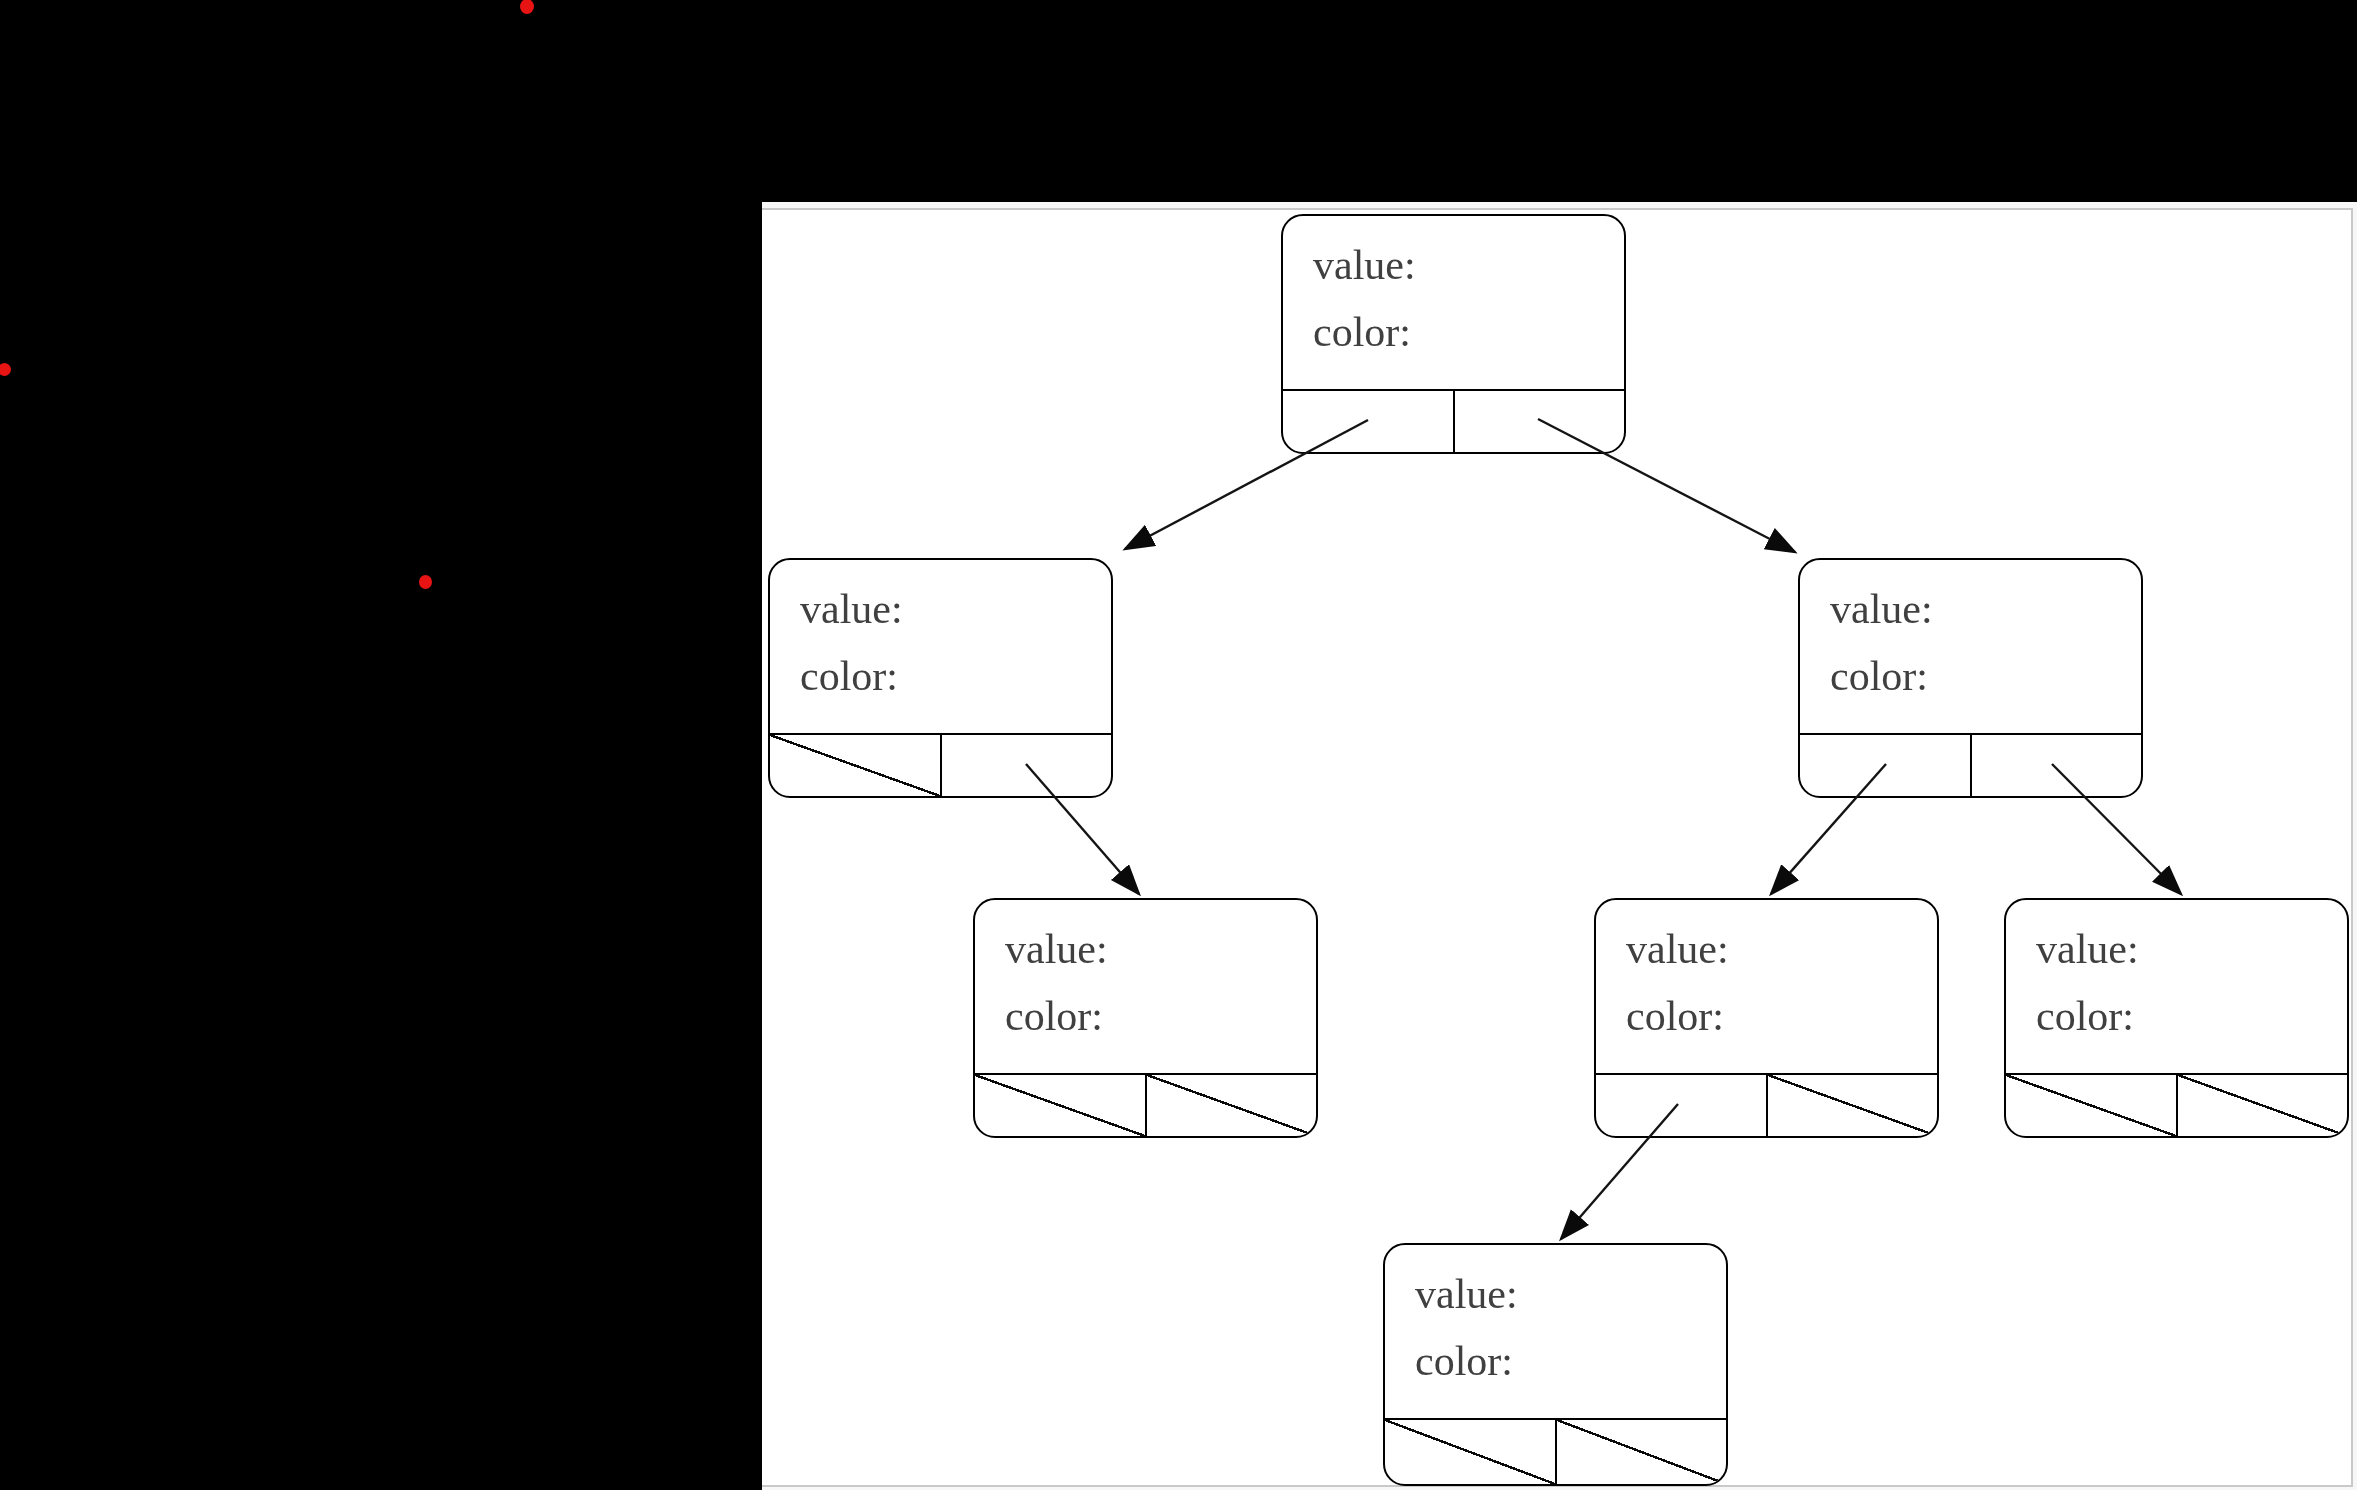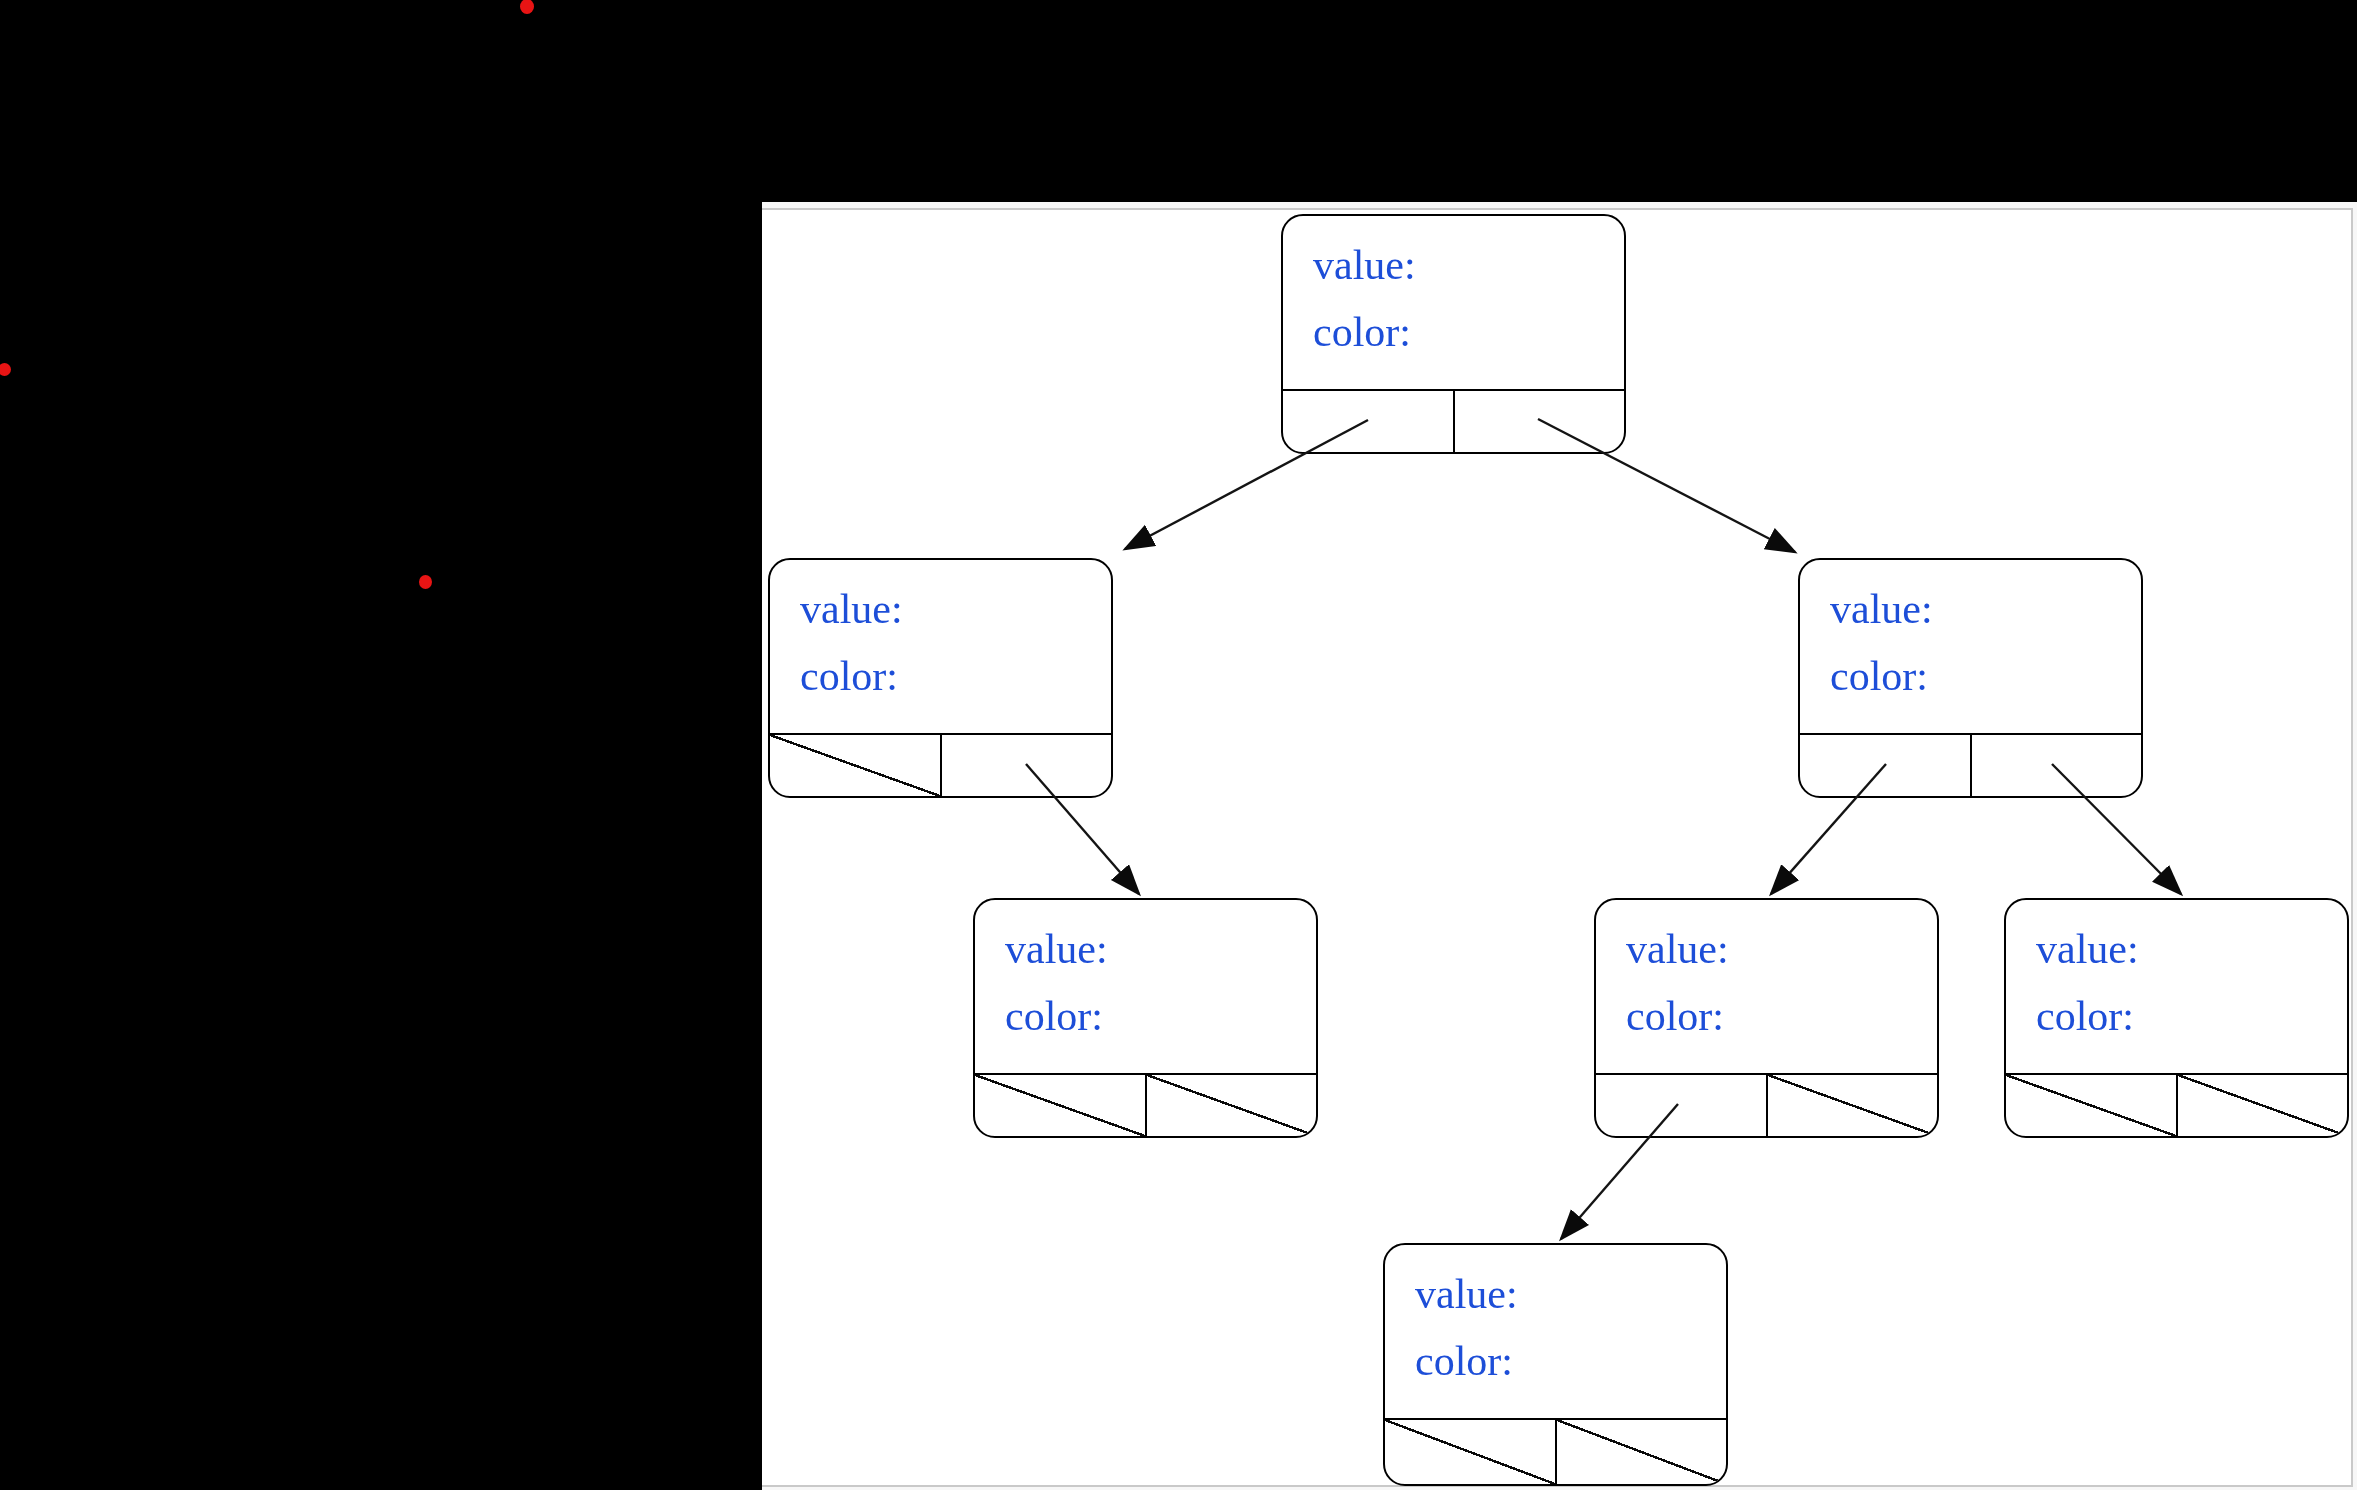--- a/index.html
+++ b/index.html
@@ -38,21 +38,21 @@
   }
   .node-body {
     box-sizing:border-box;
     height:175px;
     border-bottom:2px solid #000;
     padding:16px 0 0 30px;
   }
   .field {
     font-size:42px;
     line-height:67px;
-    color:#1d4ed8;
+    color:#404040;
     white-space:nowrap;
   }
   .pointers {
     display:flex;
     height:61px;
   }
   .cell { flex:1 1 50%; position:relative; }
   .cell.left { border-right:2px solid #000; }
   .cell.null {
     background-image:linear-gradient(to top right,

